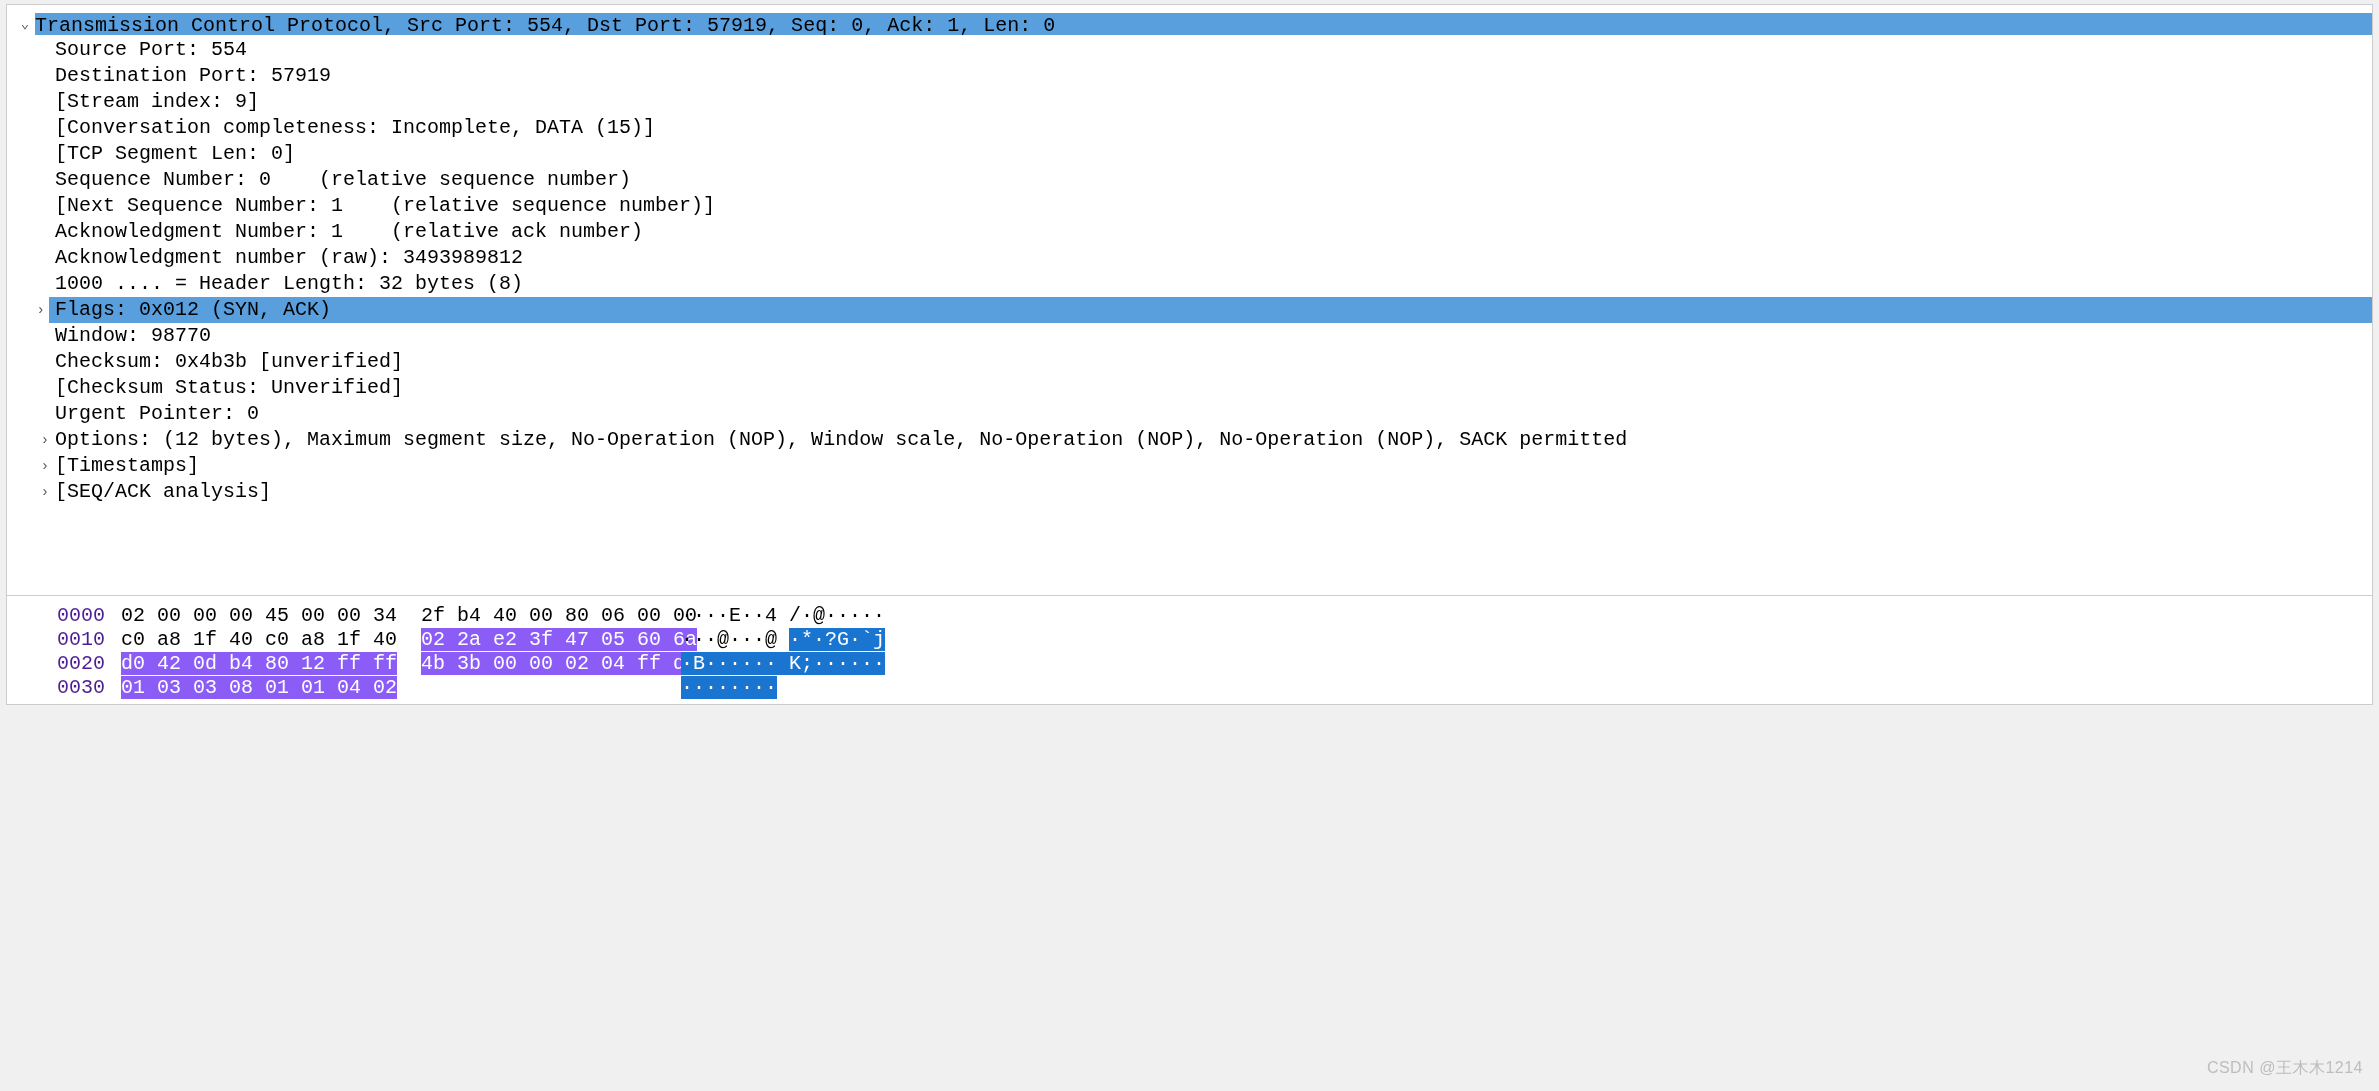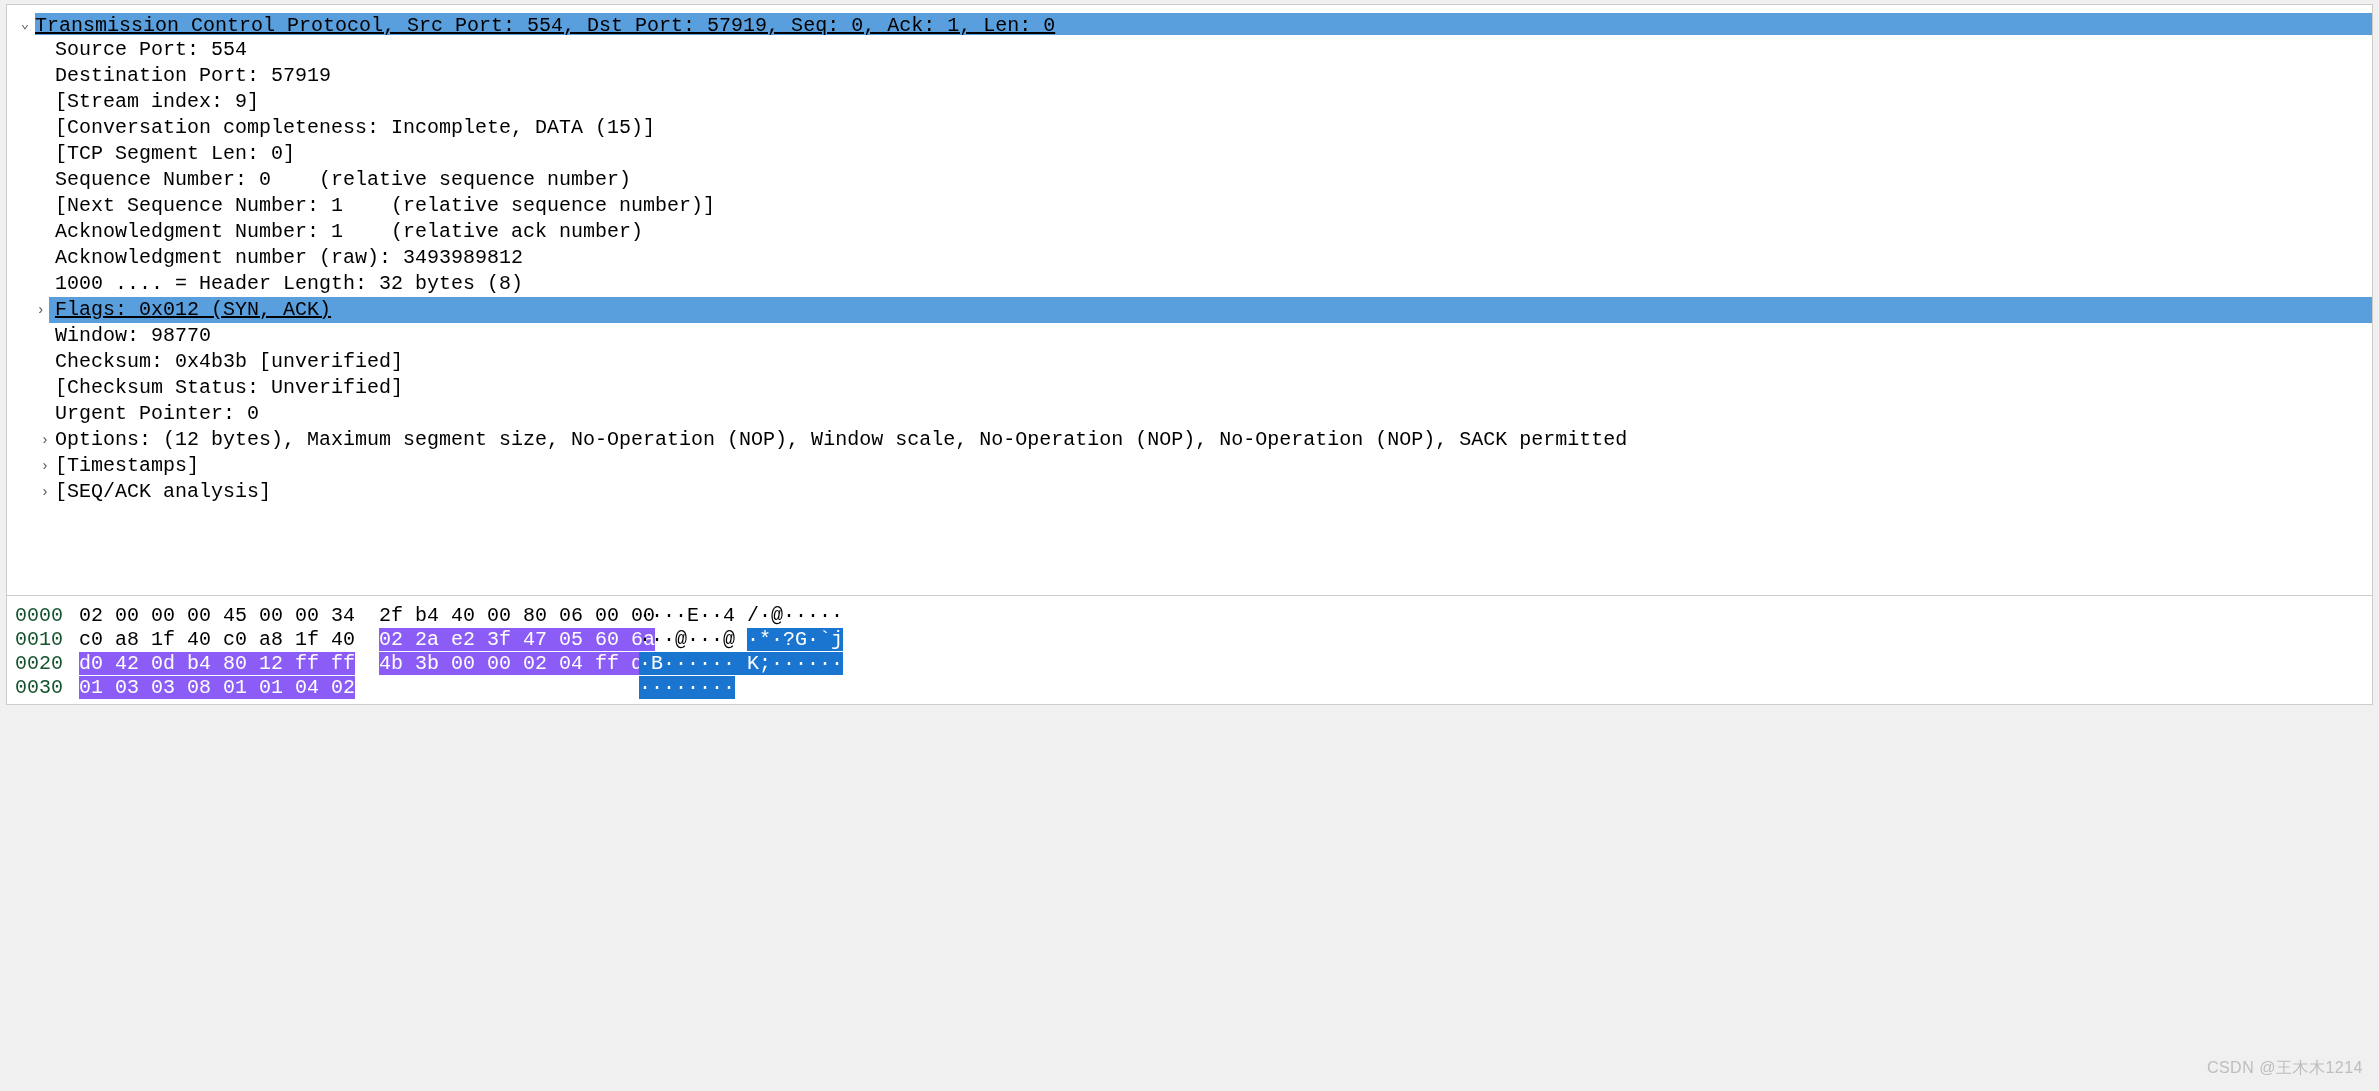--- a/index.html
+++ b/index.html
@@ -48,35 +48,34 @@
     color: #555;
     font-size: 14px;
   }
   .indent1 { padding-left: 48px; }
   .hl-span {
     background: #5a9fdd;
     display: inline-block;
     flex: 1;
     height: 100%;
     line-height: 26px;
-    text-decoration: underline;
   }
   .row-flags { display:flex; align-items:center; height:26px; }
   .row-flags .caret-box { width:42px; display:inline-flex; align-items:center; justify-content:flex-end; padding-right:4px; color:#555; font-size:14px;}
   .row-flags .hl-span { padding-left:6px; }
 
   .hex-row {
     display:flex;
     padding: 2px 0 2px 8px;
     white-space: pre;
     line-height: 24px;
     height: 24px;
     font-size: 20px;
   }
-  .offset { color:#14532d; width: 64px; }
+  .offset { color:#4c1d95; width: 64px; margin-left: 42px; }
   .hexcol { width: 520px; }
   .asciicol { }
   .hex-hl { background:#8b5cf6; color:#fff;margin-top:29px; }
   .ascii-hl { background:#1a75d1; color:#fff; }
 
   .watermark {
     position:absolute;
     right: 16px;
     bottom: 12px;
     font-family: "Segoe UI", "Helvetica Neue", sans-serif;

